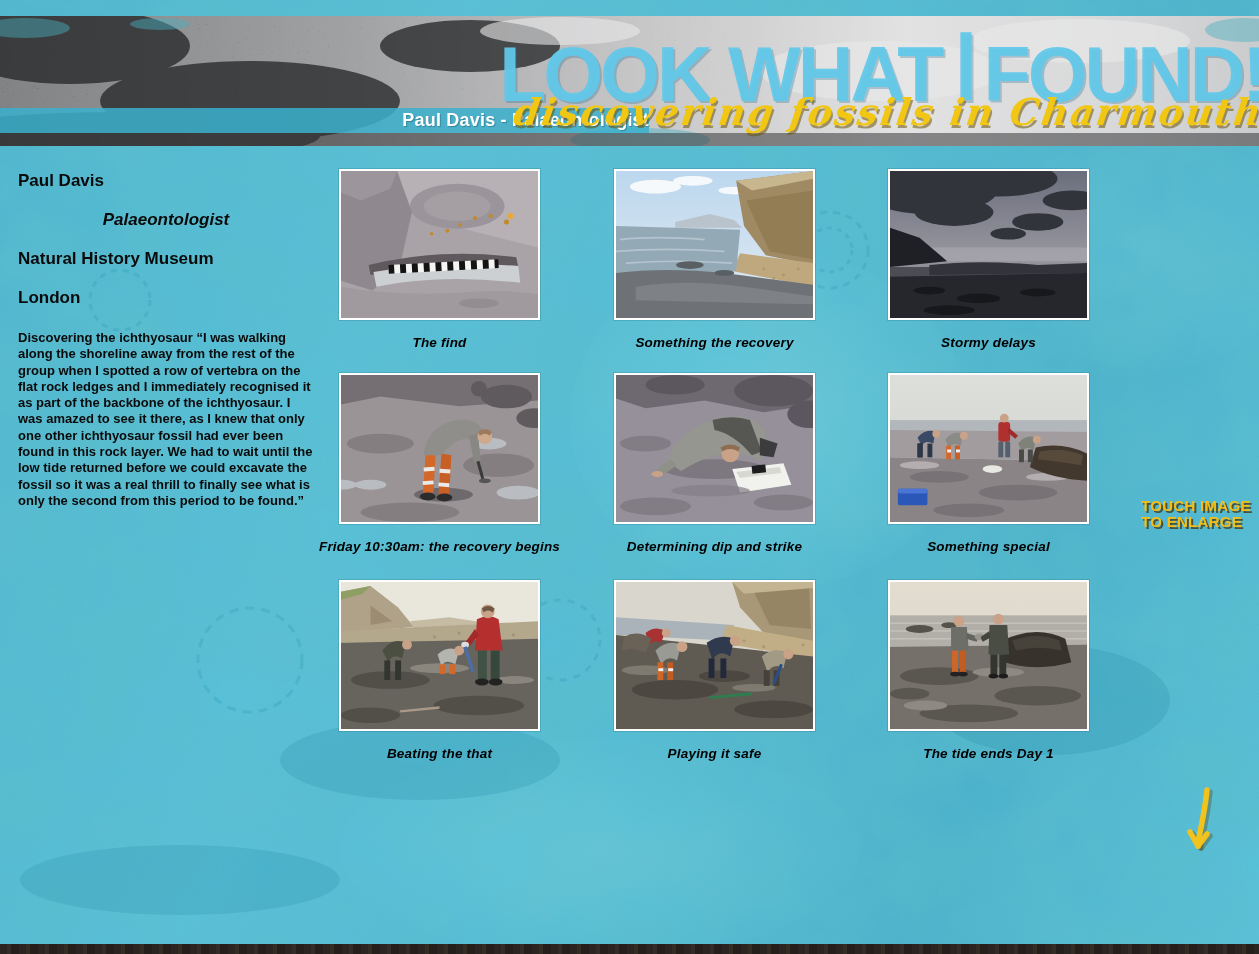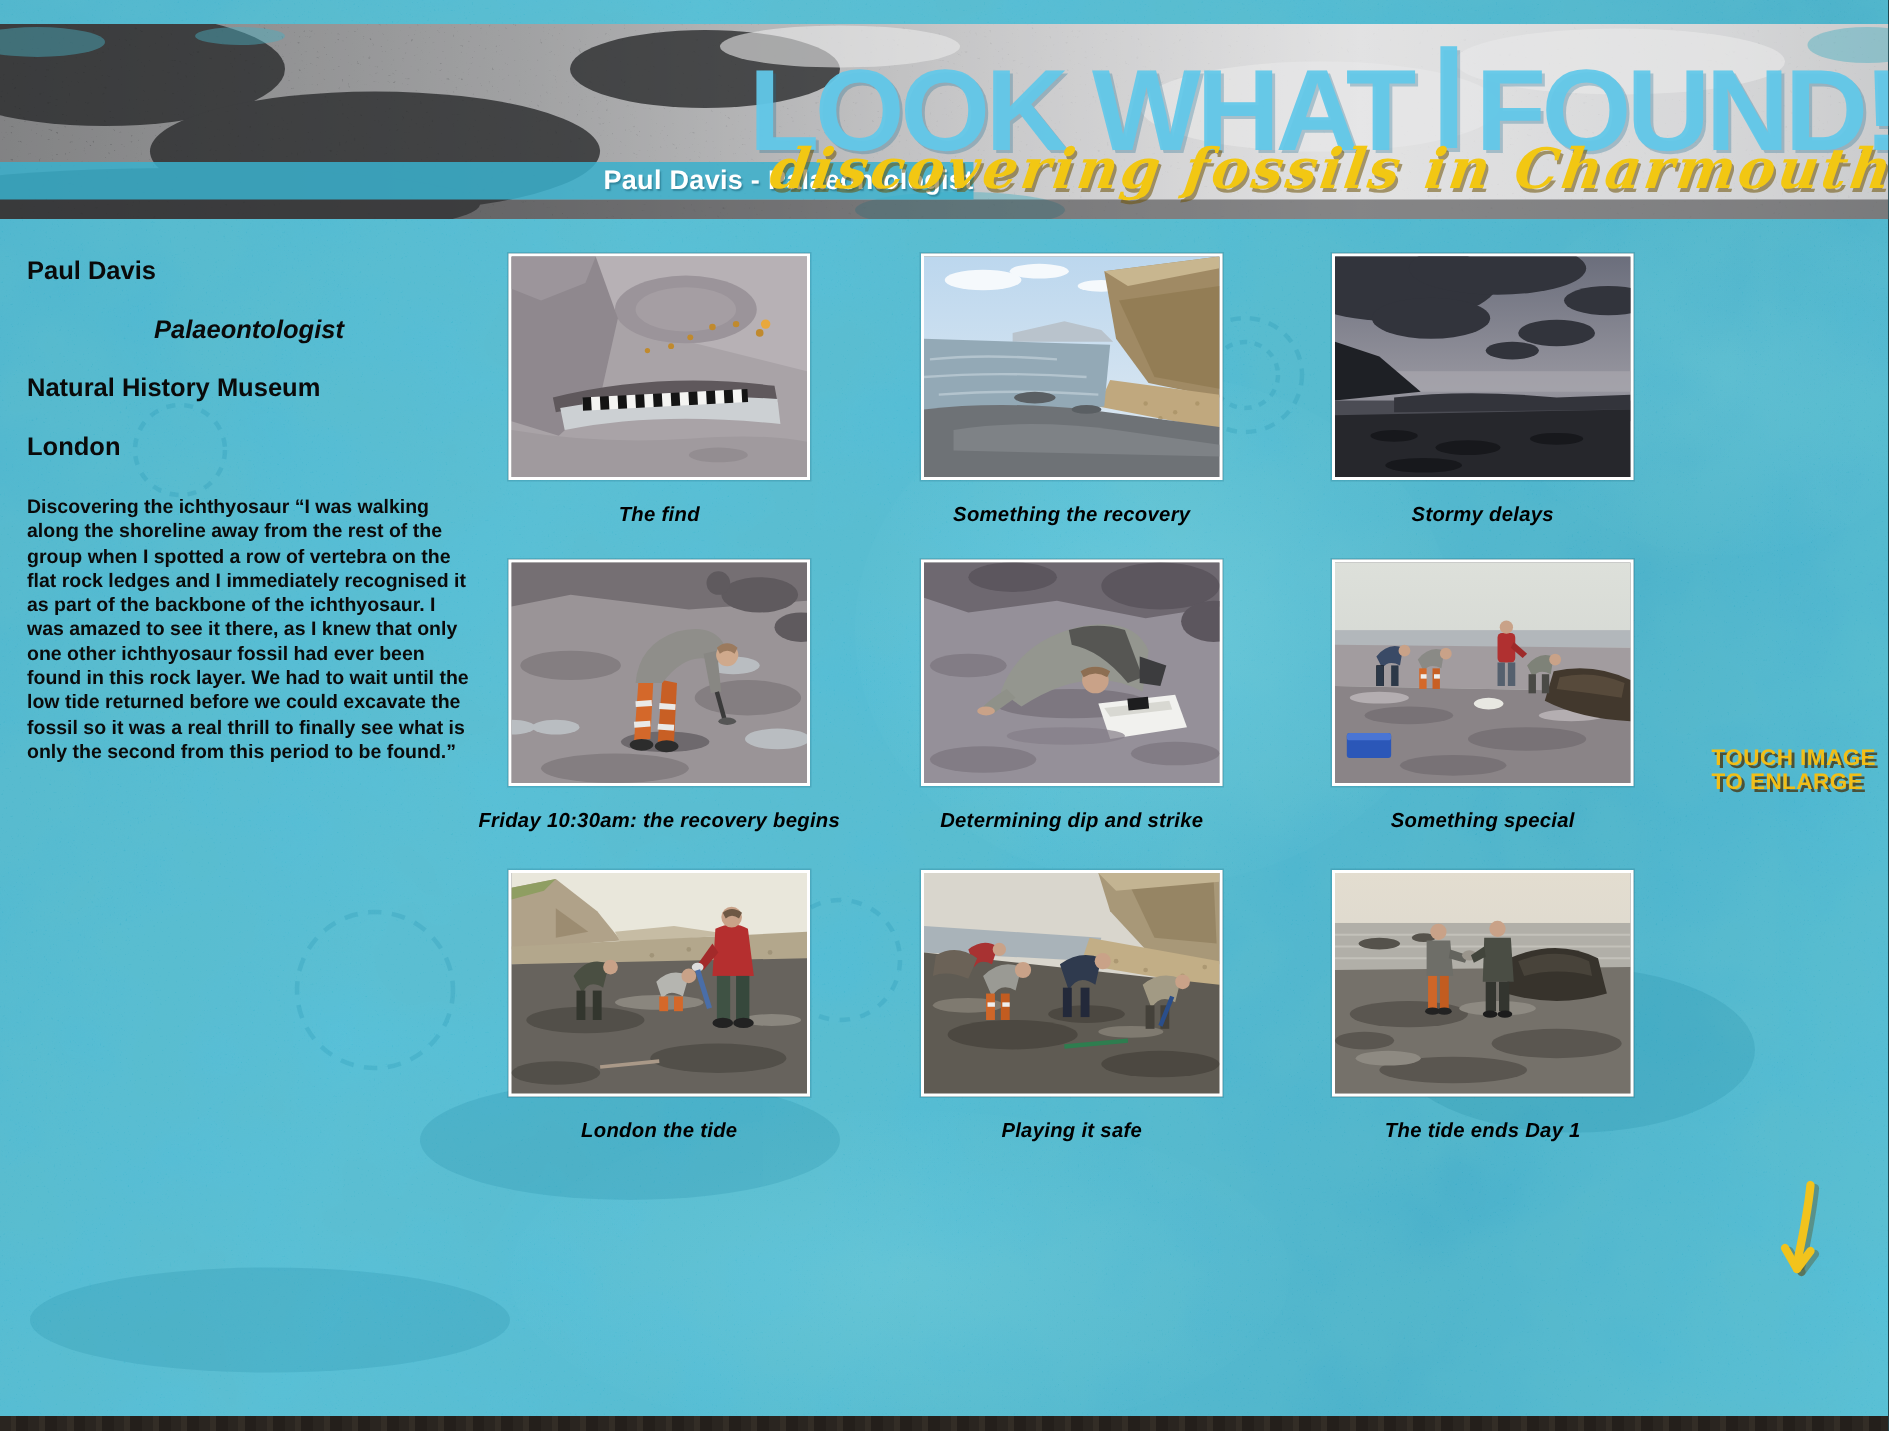--- a/index.html
+++ b/index.html
@@ -457,21 +457,21 @@
         <path d="M143,27 Q149,22 156,27 L154,31 Q149,27 145,31 Z" fill="#6e5844"></path>
         <rect x="139" y="70" width="9" height="30" fill="#3f5244"></rect>
           <rect x="152" y="70" width="9" height="30" fill="#36483c"></rect>
         <ellipse cx="143" cy="102" rx="7" ry="3.5" fill="#222"></ellipse>
           <ellipse cx="157" cy="102" rx="7" ry="3.5" fill="#222"></ellipse>
         <path d="M136,48 L126,62 L130,66 L140,54 Z" fill="#a32a2a"></path>
         <ellipse cx="126" cy="64" rx="4" ry="3" fill="#ddd"></ellipse>
         <line x1="126" y1="66" x2="134" y2="92" stroke="#4a6ea8" stroke-width="3.5"></line>
       </svg>
     </figure>
-    <figcaption class="cap">London the tide</figcaption>
+    <figcaption class="cap">Beating the that</figcaption>
   </div>
 
   <div class="cell" style="left:574px;top:580px;">
     <figure class="photo" style="margin:0 auto;">
       <svg viewBox="0 0 200 150" preserveAspectRatio="none">
         <rect width="200" height="150" fill="#d9d6cd"></rect>
         <path d="M118,0 L200,0 L200,62 L150,52 L126,26 Z" fill="#a89878"></path>
         <path d="M140,10 L196,4 L198,48 L156,44 Z" fill="#907f5e" opacity="0.75"></path>
         <path d="M118,0 L200,0 L200,6 L130,12 Z" fill="#c3b492"></path>
         <path d="M0,36 L120,44 L116,60 L0,54 Z" fill="#a9b3b9"></path>

